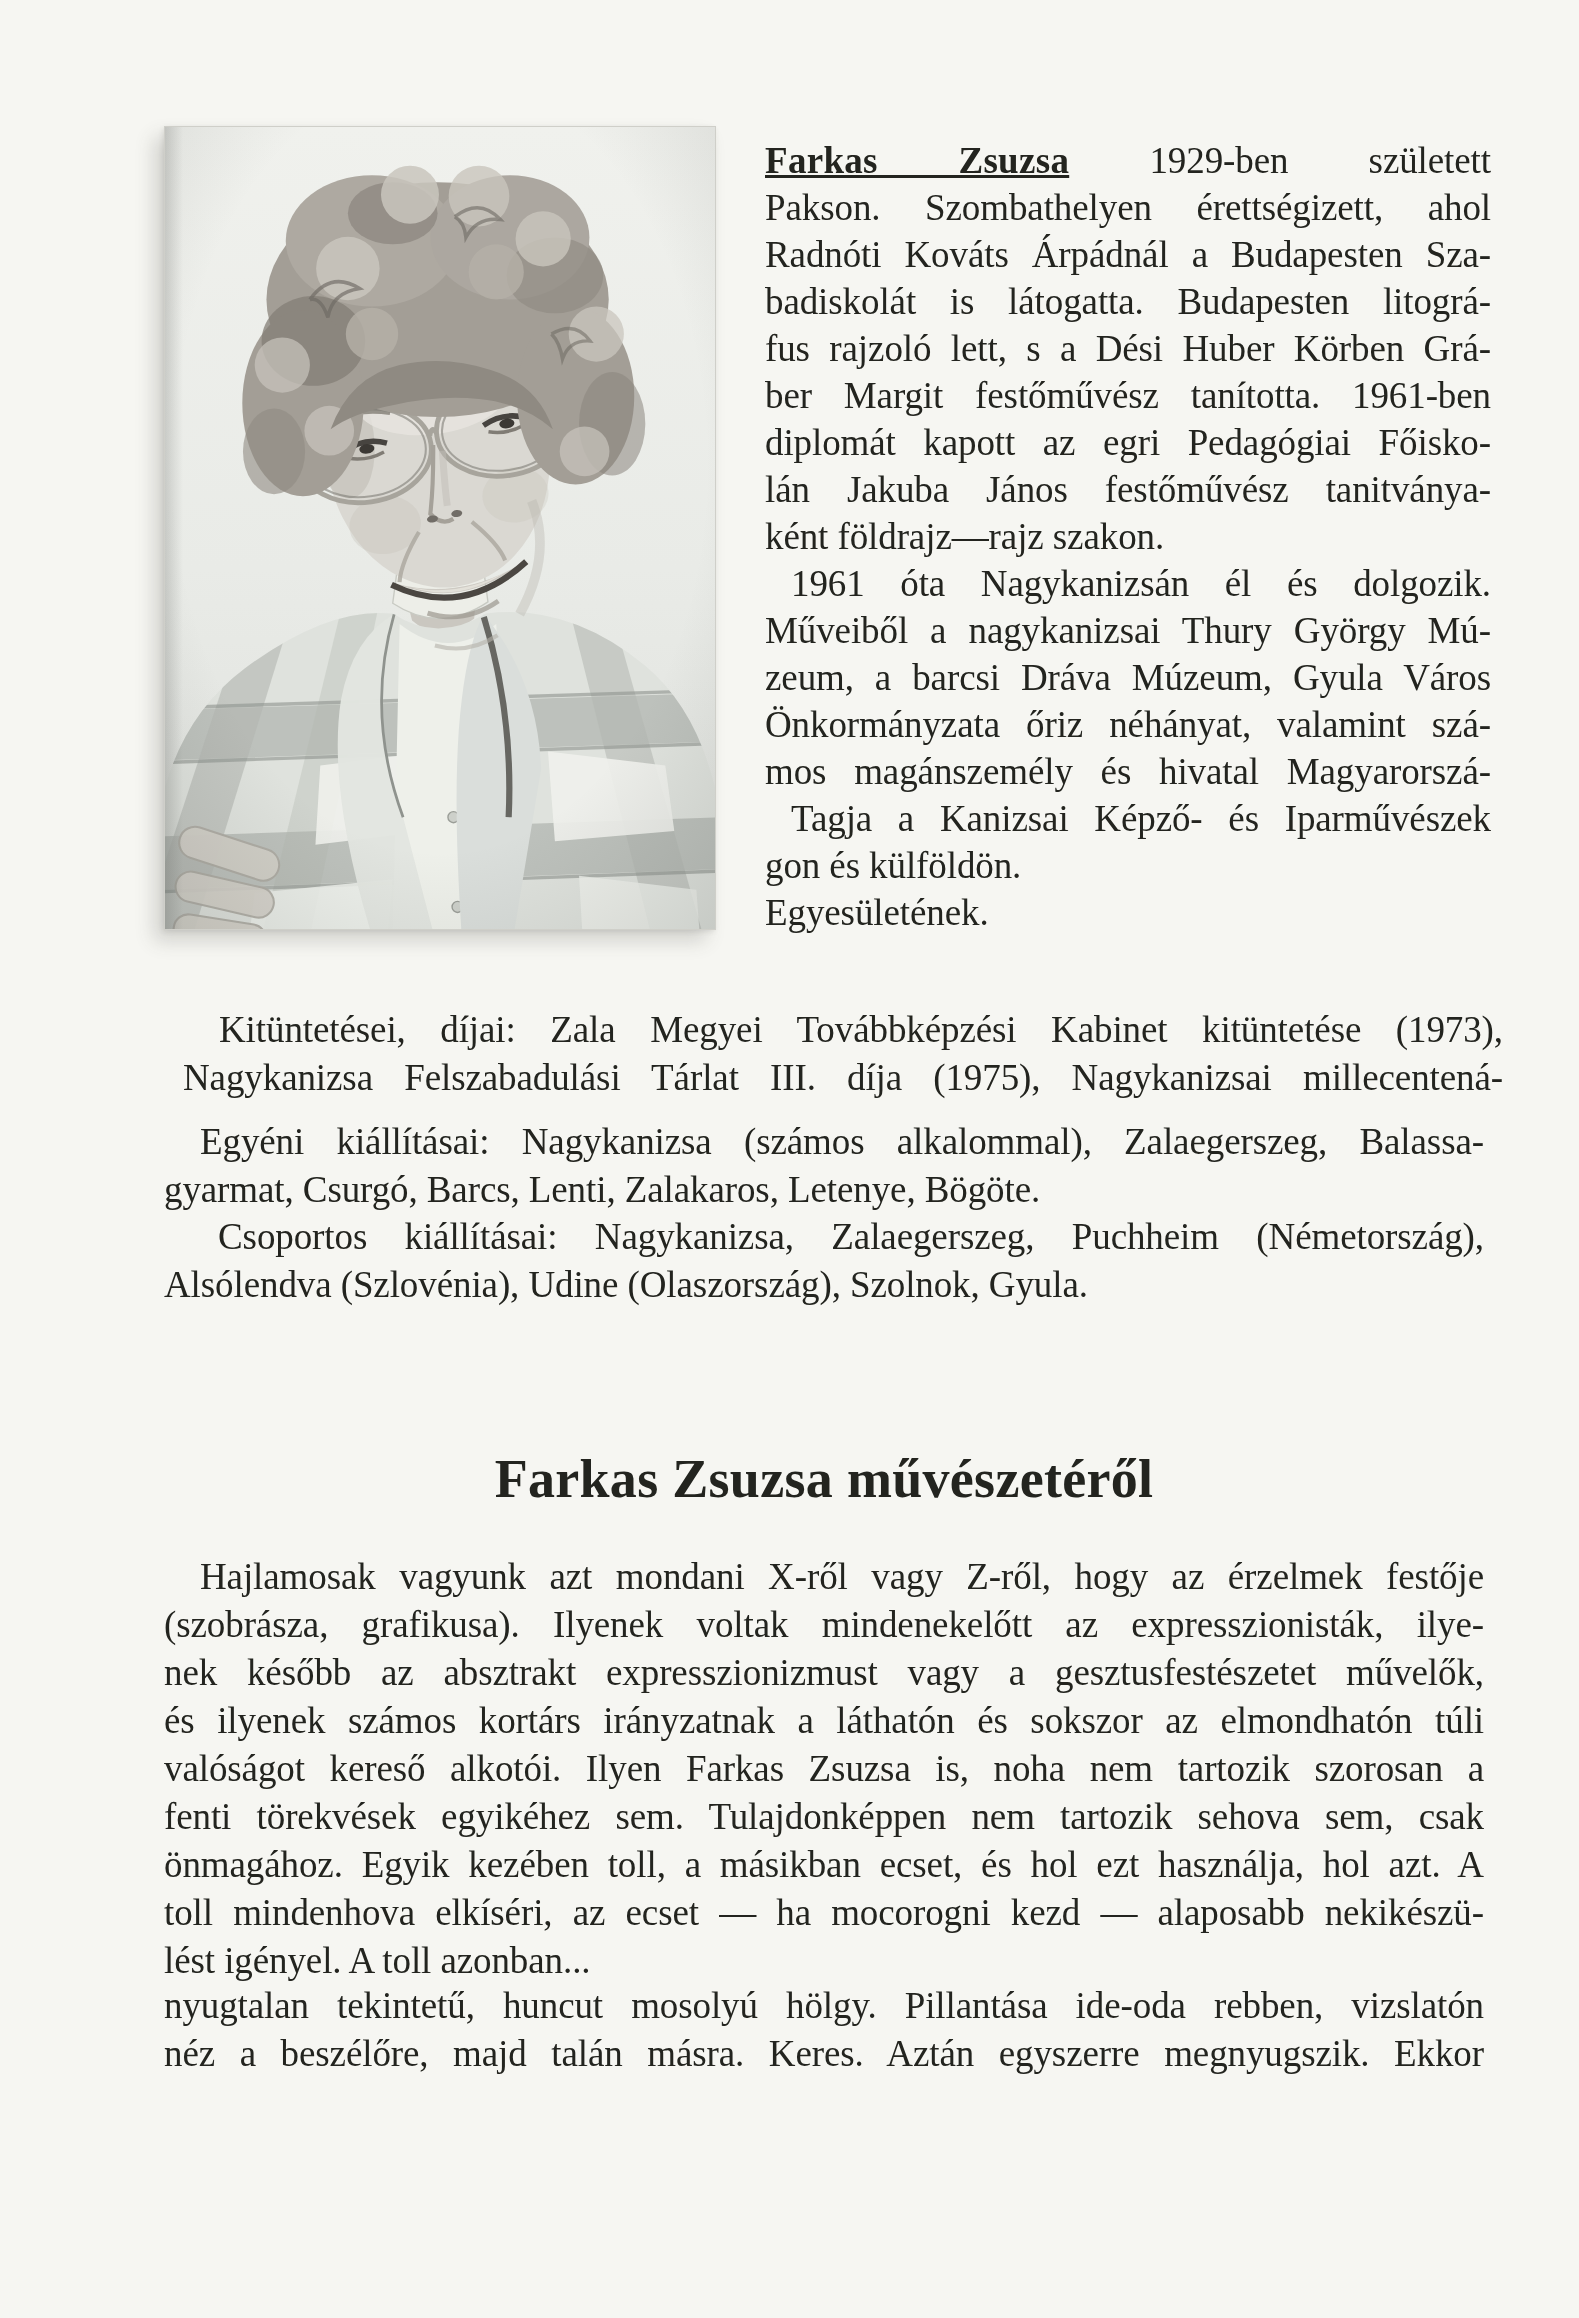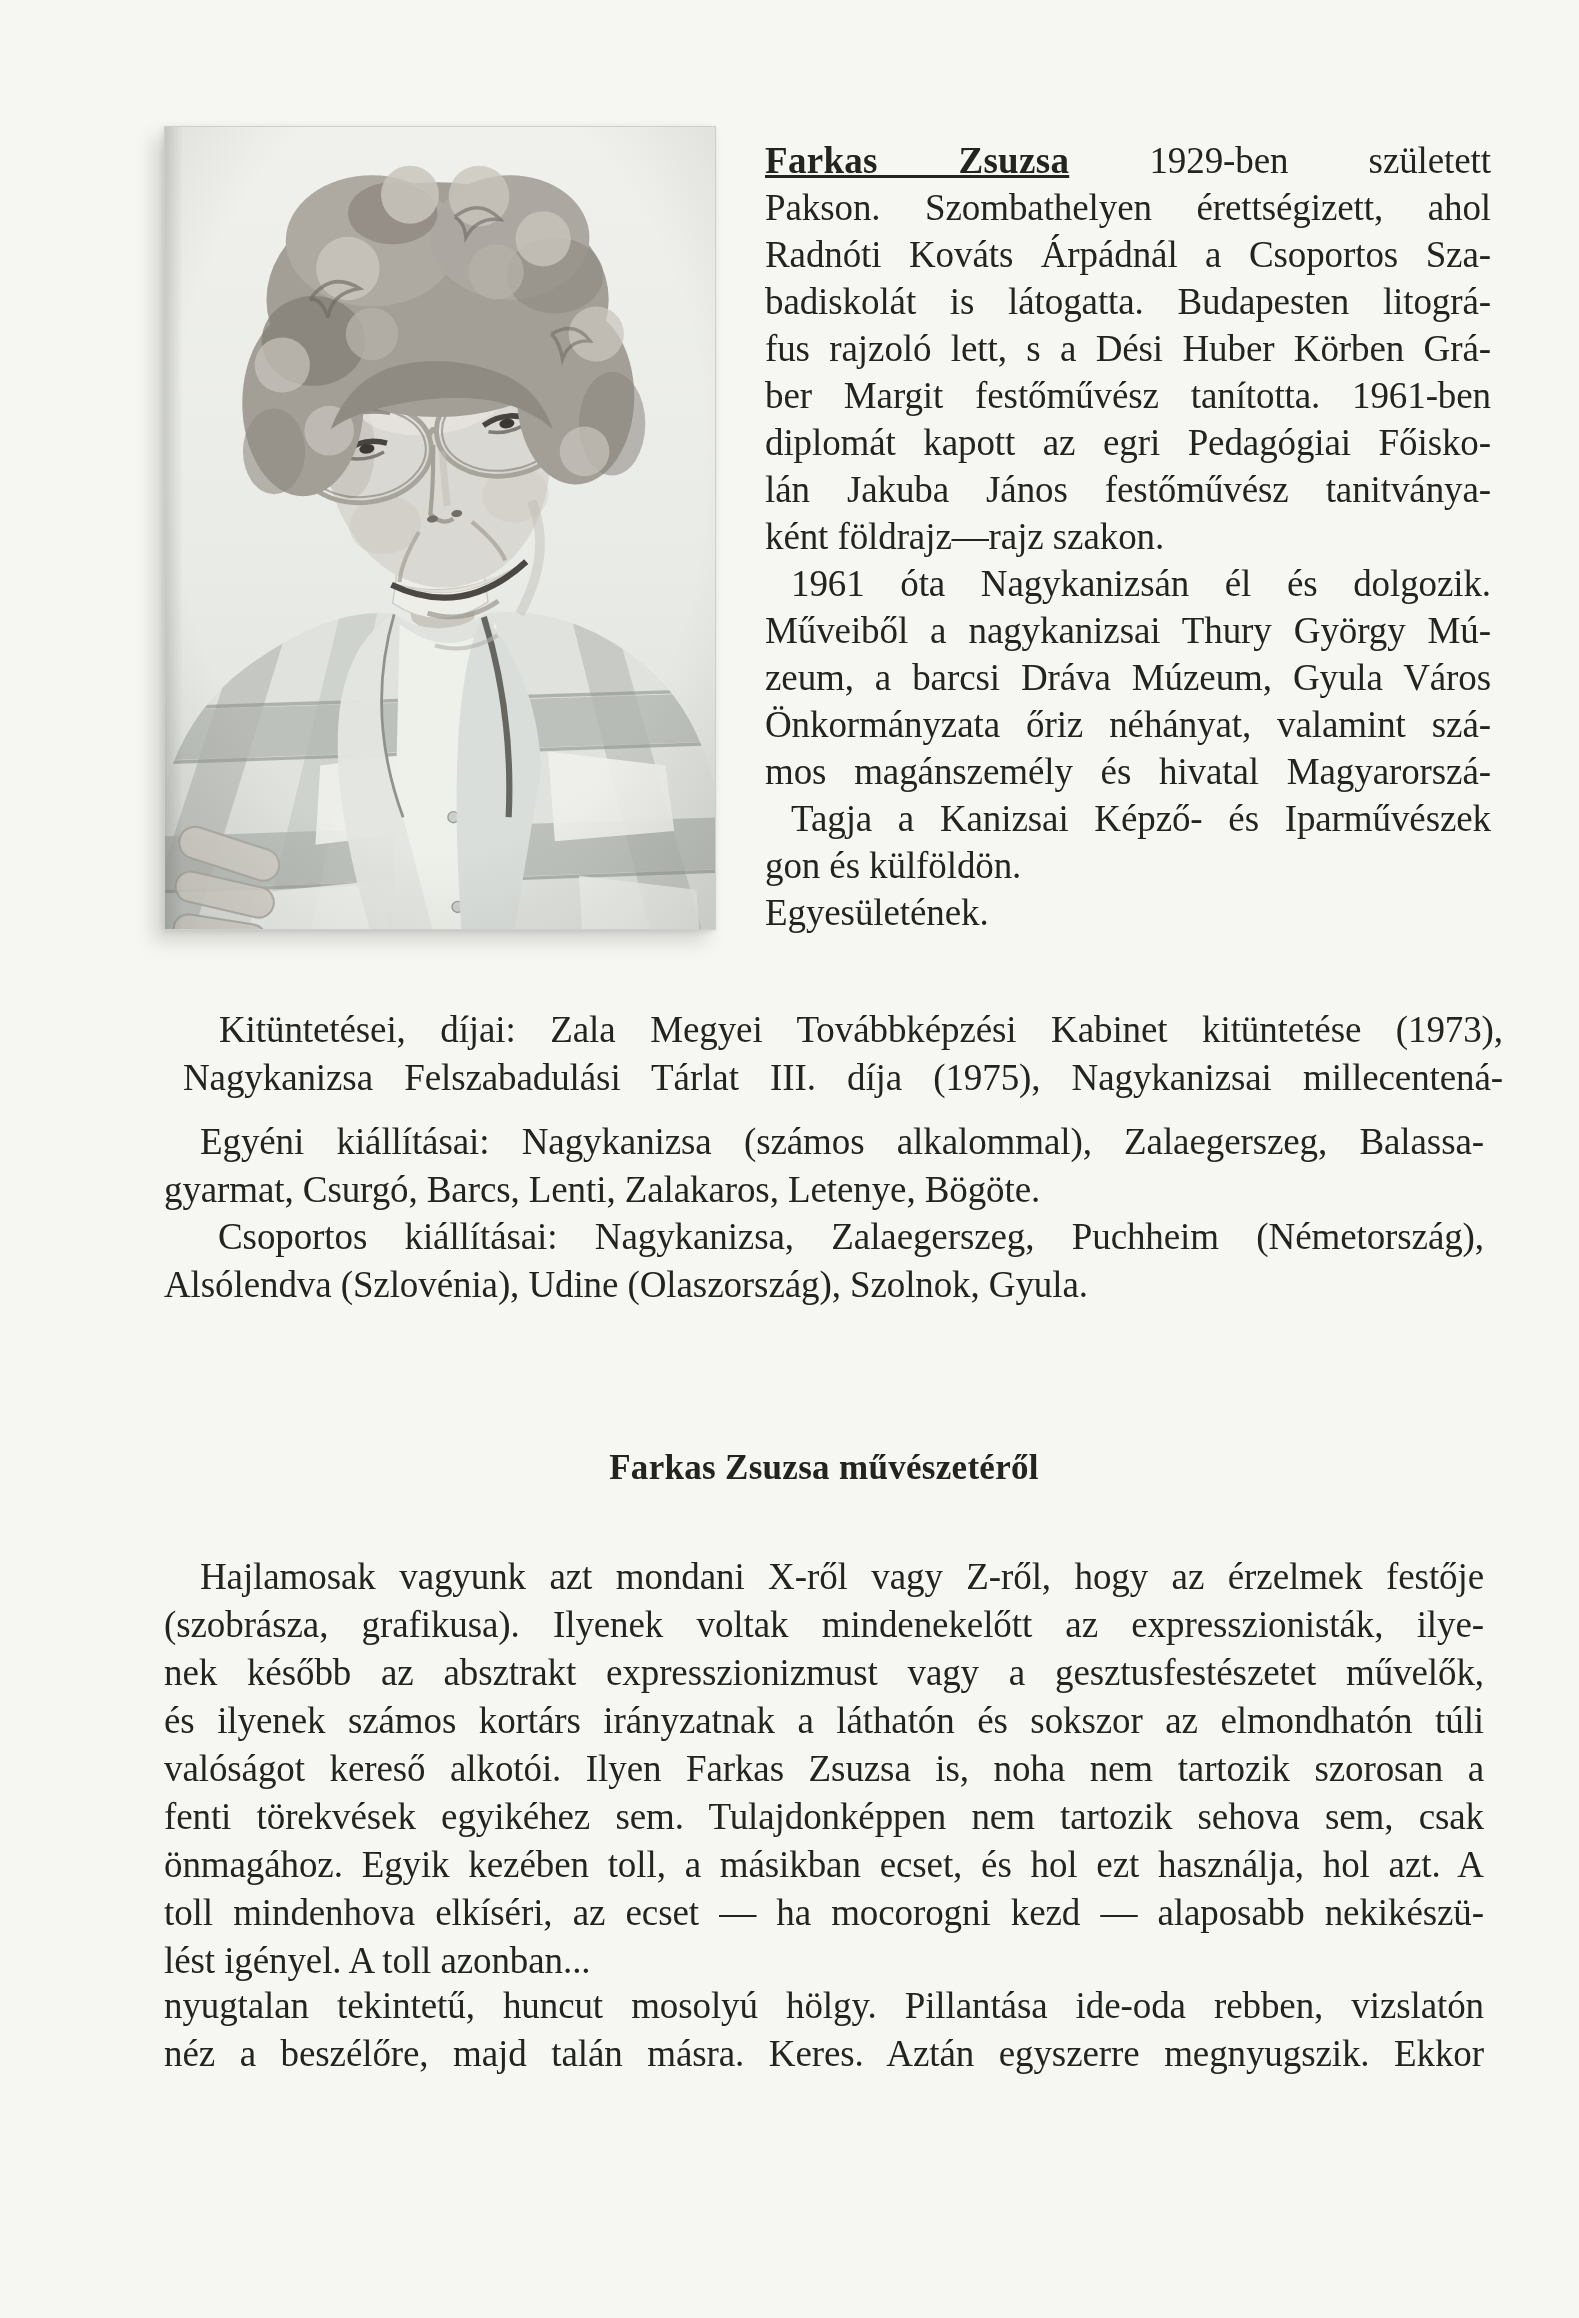--- a/index.html
+++ b/index.html
@@ -42,21 +42,21 @@
   #essay1{top:1553px;}
   #essay2{top:1982px;}
 
   .line{min-height:1em;white-space:normal;}
   .j{text-align:justify;text-align-last:justify;text-justify:inter-word;}
   .ind{text-indent:36px;}
   .ind2{text-indent:54px;}
 
   .heading{
     position:absolute;left:164px;top:1448px;width:1320px;margin:0;
-    text-align:center;font-size:35px;font-weight:700;letter-spacing:0.3px;
+    text-align:center;font-size:54px;font-weight:700;letter-spacing:0.3px;
   }
 </style>
 </head>
 <body>
 
 <div class="page">
 
   <figure class="photo" aria-label="black-and-white portrait photograph of Farkas Zsuzsa: smiling elderly woman with short curly hair and large glasses, wearing a plaid jacket over a white shirt">
     <svg viewBox="0 0 797 1162" preserveAspectRatio="none">
       <defs>
@@ -200,21 +200,21 @@
       </g>
 
       <rect x="0" y="0" width="797" height="1162" fill="url(#vig)"></rect>
       <rect x="0" y="0" width="26" height="1162" fill="url(#edgeL)"></rect>
     </svg>
   </figure>
 
   <div class="bio" id="bio">
       <div class="line j"><b>Farkas Zsuzsa</b> 1929-ben  született</div>
       <div class="line j">Pakson. Szombathelyen érettségizett, ahol</div>
-      <div class="line j">Radnóti Kováts Árpádnál a Csoportos Sza-</div>
+      <div class="line j">Radnóti Kováts Árpádnál a Budapesten Sza-</div>
       <div class="line j">badiskolát is látogatta. Budapesten litográ-</div>
       <div class="line j">fus rajzoló lett, s a Dési Huber Körben Grá-</div>
       <div class="line j">ber Margit festőművész tanította. 1961-ben</div>
       <div class="line j">diplomát kapott az egri Pedagógiai Főisko-</div>
       <div class="line j">lán Jakuba János festőművész tanitványa-</div>
       <div class="line">ként földrajz—rajz szakon.</div>
       <div class="line j ind">1961 óta Nagykanizsán él és dolgozik.</div>
       <div class="line j">Műveiből a nagykanizsai Thury György Mú-</div>
       <div class="line j">zeum, a barcsi Dráva Múzeum, Gyula Város</div>
       <div class="line j">Önkormányzata őriz néhányat, valamint szá-</div>

